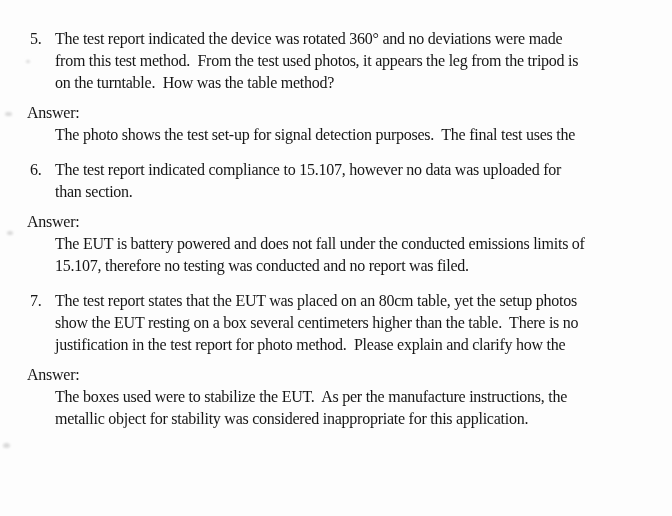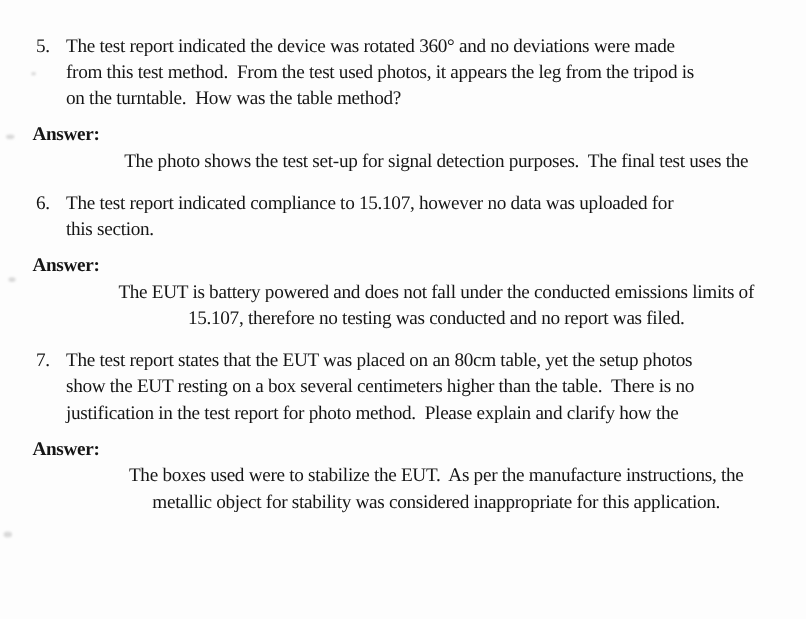--- a/index.html
+++ b/index.html
@@ -30,26 +30,24 @@
   }
   .q-num {
     width: 25px;
     flex-shrink: 0;
     line-height: 22px;
   }
   .answer-label {
     margin-left: 27px;
     margin-top: 8px;
     line-height: 22px;
-    font-weight: bold;
   }
   .answer-body {
     margin-left: 55px;
     margin-bottom: 13px;
-    text-align: center;
   }
   
   .speck {
     position: absolute;
     background: #d9d9d9;
     border-radius: 50%;
     filter: blur(1px);
   }
   .speck.s1 { left: 5px;  top: 112px; width: 7px; height: 4px; }
   .speck.s2 { left: 7px;  top: 231px; width: 6px; height: 4px; }
@@ -79,21 +77,21 @@
     <div class="answer-body">
       <div class="line">The photo shows the test set-up for signal detection purposes.  The final test uses the</div>
     </div>
   </div>
 
   <div class="qa">
     <div class="q-row">
       <div class="q-num">6.</div>
       <div class="q-text">
         <div class="line">The test report indicated compliance to 15.107, however no data was uploaded for</div>
-        <div class="line">this section.</div>
+        <div class="line">than section.</div>
       </div>
     </div>
     <div class="answer-label">Answer:</div>
     <div class="answer-body">
       <div class="line">The EUT is battery powered and does not fall under the conducted emissions limits of</div>
       <div class="line">15.107, therefore no testing was conducted and no report was filed.</div>
     </div>
   </div>
 
   <div class="qa">

